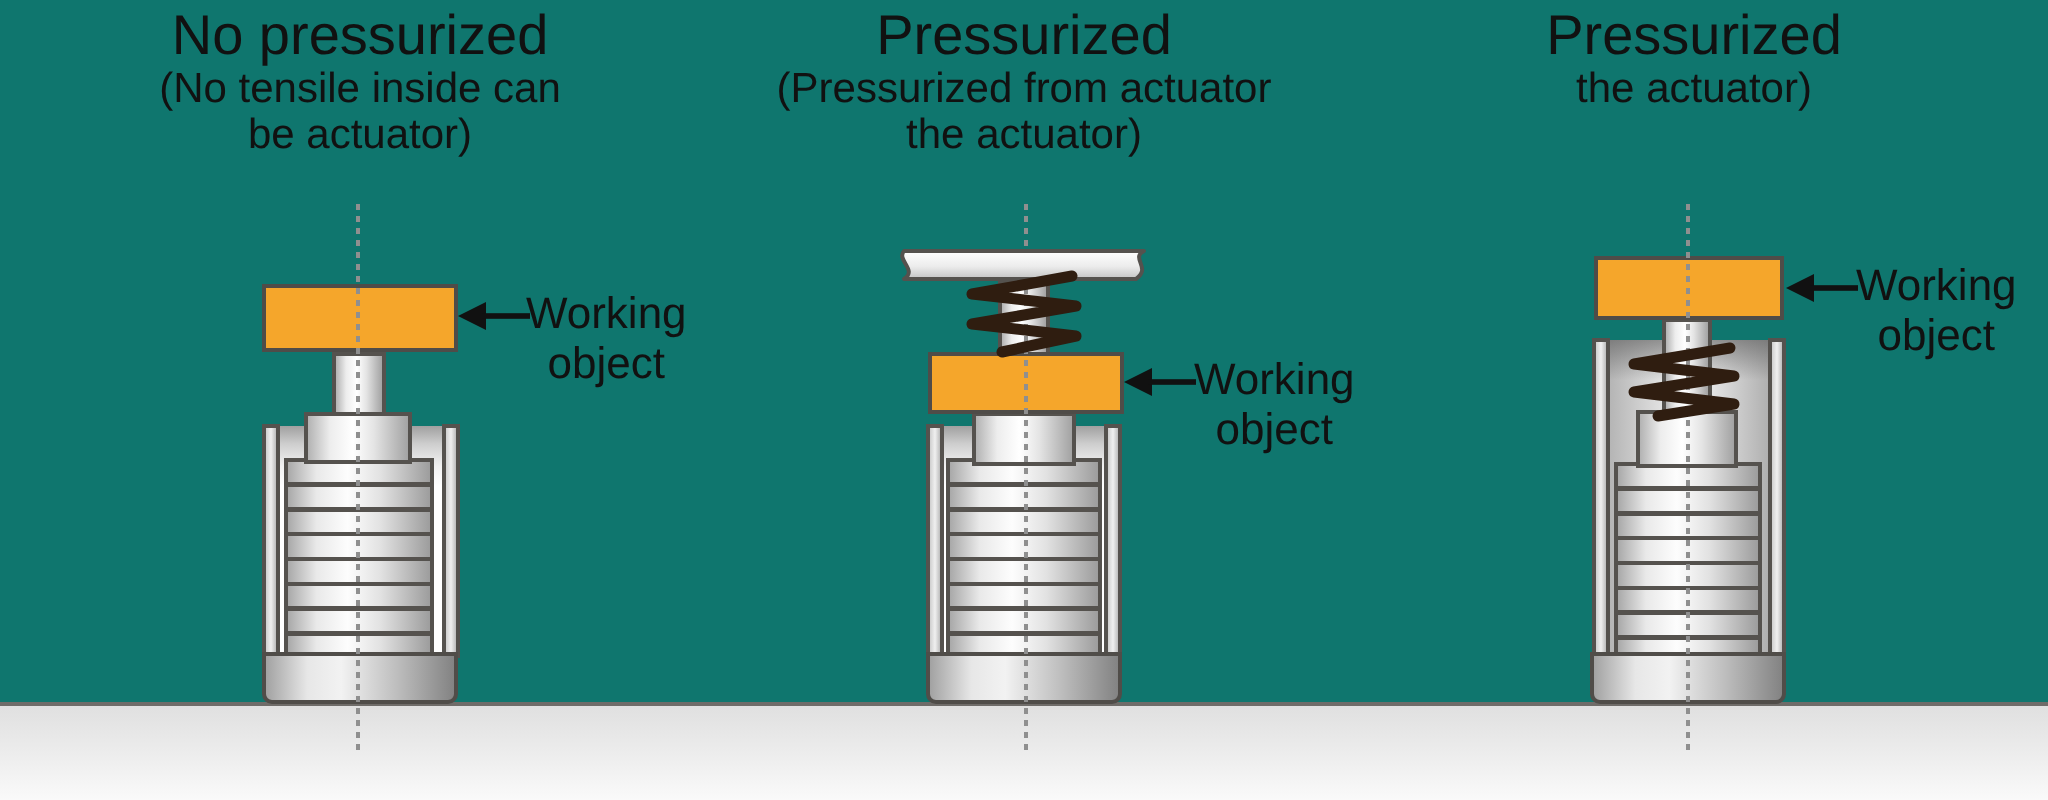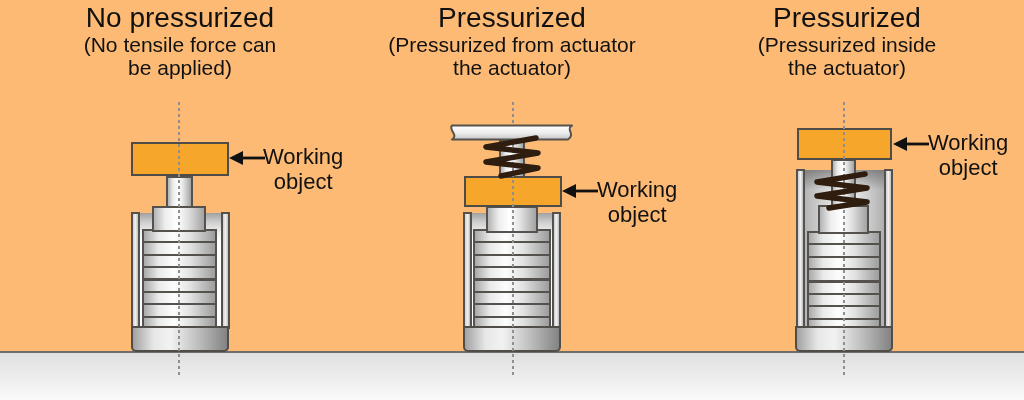--- a/index.html
+++ b/index.html
@@ -1,17 +1,17 @@
 <!DOCTYPE html>
 <html><head>
 <meta charset="utf-8">
 <style>
   html,body { margin:0; padding:0; background:#fff; }
   .canvas {
-    position:relative; width:1024px; height:400px; background:#fdba74;
+    position:relative; width:1024px; height:400px; background:#0f766e;
     overflow:hidden; font-family:"Liberation Sans", sans-serif; color:#111;
   }
   .canvas * { box-sizing:border-box; }
   .panel { position:absolute; inset:0; }
 
   
   .title-block { position:absolute; top:2px; text-align:center; z-index:10; }
   .title    { font-size:28px; line-height:31px; }
   .subtitle { font-size:21px; line-height:23px; }
   .obj-label { position:absolute; z-index:10; font-size:22px; line-height:25px; white-space:nowrap; }
@@ -73,22 +73,22 @@
 </head>
 <body>
 
 <div class="canvas">
 
   <div class="ground"></div>
 
   <section class="panel">
     <div class="title-block" style="left:10px;width:340px;">
       <div class="title">No pressurized</div>
-      <div class="subtitle">(No tensile force can</div>
-      <div class="subtitle">be applied)</div>
+      <div class="subtitle">(No tensile inside can</div>
+      <div class="subtitle">be actuator)</div>
     </div>
 
     <div class="centerline" style="left:177.5px;top:102px;height:274px;"></div>
     <div class="cavity" style="left:139px;top:213px;width:82px;height:114px;"></div>
     <div class="stack" style="left:142px;top:229px;width:75px;height:99px;"></div>
     <div class="rod metal-v" style="left:166px;top:176px;width:27px;height:35px;"></div>
     <div class="collar metal-v" style="left:152px;top:206px;width:54px;height:26px;"></div>
     <div class="wall" style="left:131px;top:212px;height:117px;"></div>
     <div class="wall" style="left:221px;top:212px;height:117px;"></div>
     <div class="base" style="left:131px;top:326px;width:98px;"></div>
@@ -144,21 +144,20 @@
     </svg>
     <div class="obj-label" style="left:597px;top:177px;">
       <div class="l1">Working</div>
       <div class="l2">object</div>
     </div>
   </section>
 
   <section class="panel">
     <div class="title-block" style="left:677px;width:340px;">
       <div class="title">Pressurized</div>
-      <div class="subtitle">(Pressurized inside</div>
       <div class="subtitle">the actuator)</div>
     </div>
 
     <div class="centerline" style="left:843px;top:102px;height:274px;"></div>
 
     <div class="work-block" style="left:797px;top:128px;width:95px;height:32px;"></div>
     <div class="cavity cavity-inner" style="left:805px;top:170px;width:79px;height:158px;"></div>
     <div class="rod metal-v" style="left:831px;top:159px;width:25px;height:51px;"></div>
 
     <svg class="spring" style="left:813px;top:170px;" width="60" height="42" viewBox="0 0 60 42">

